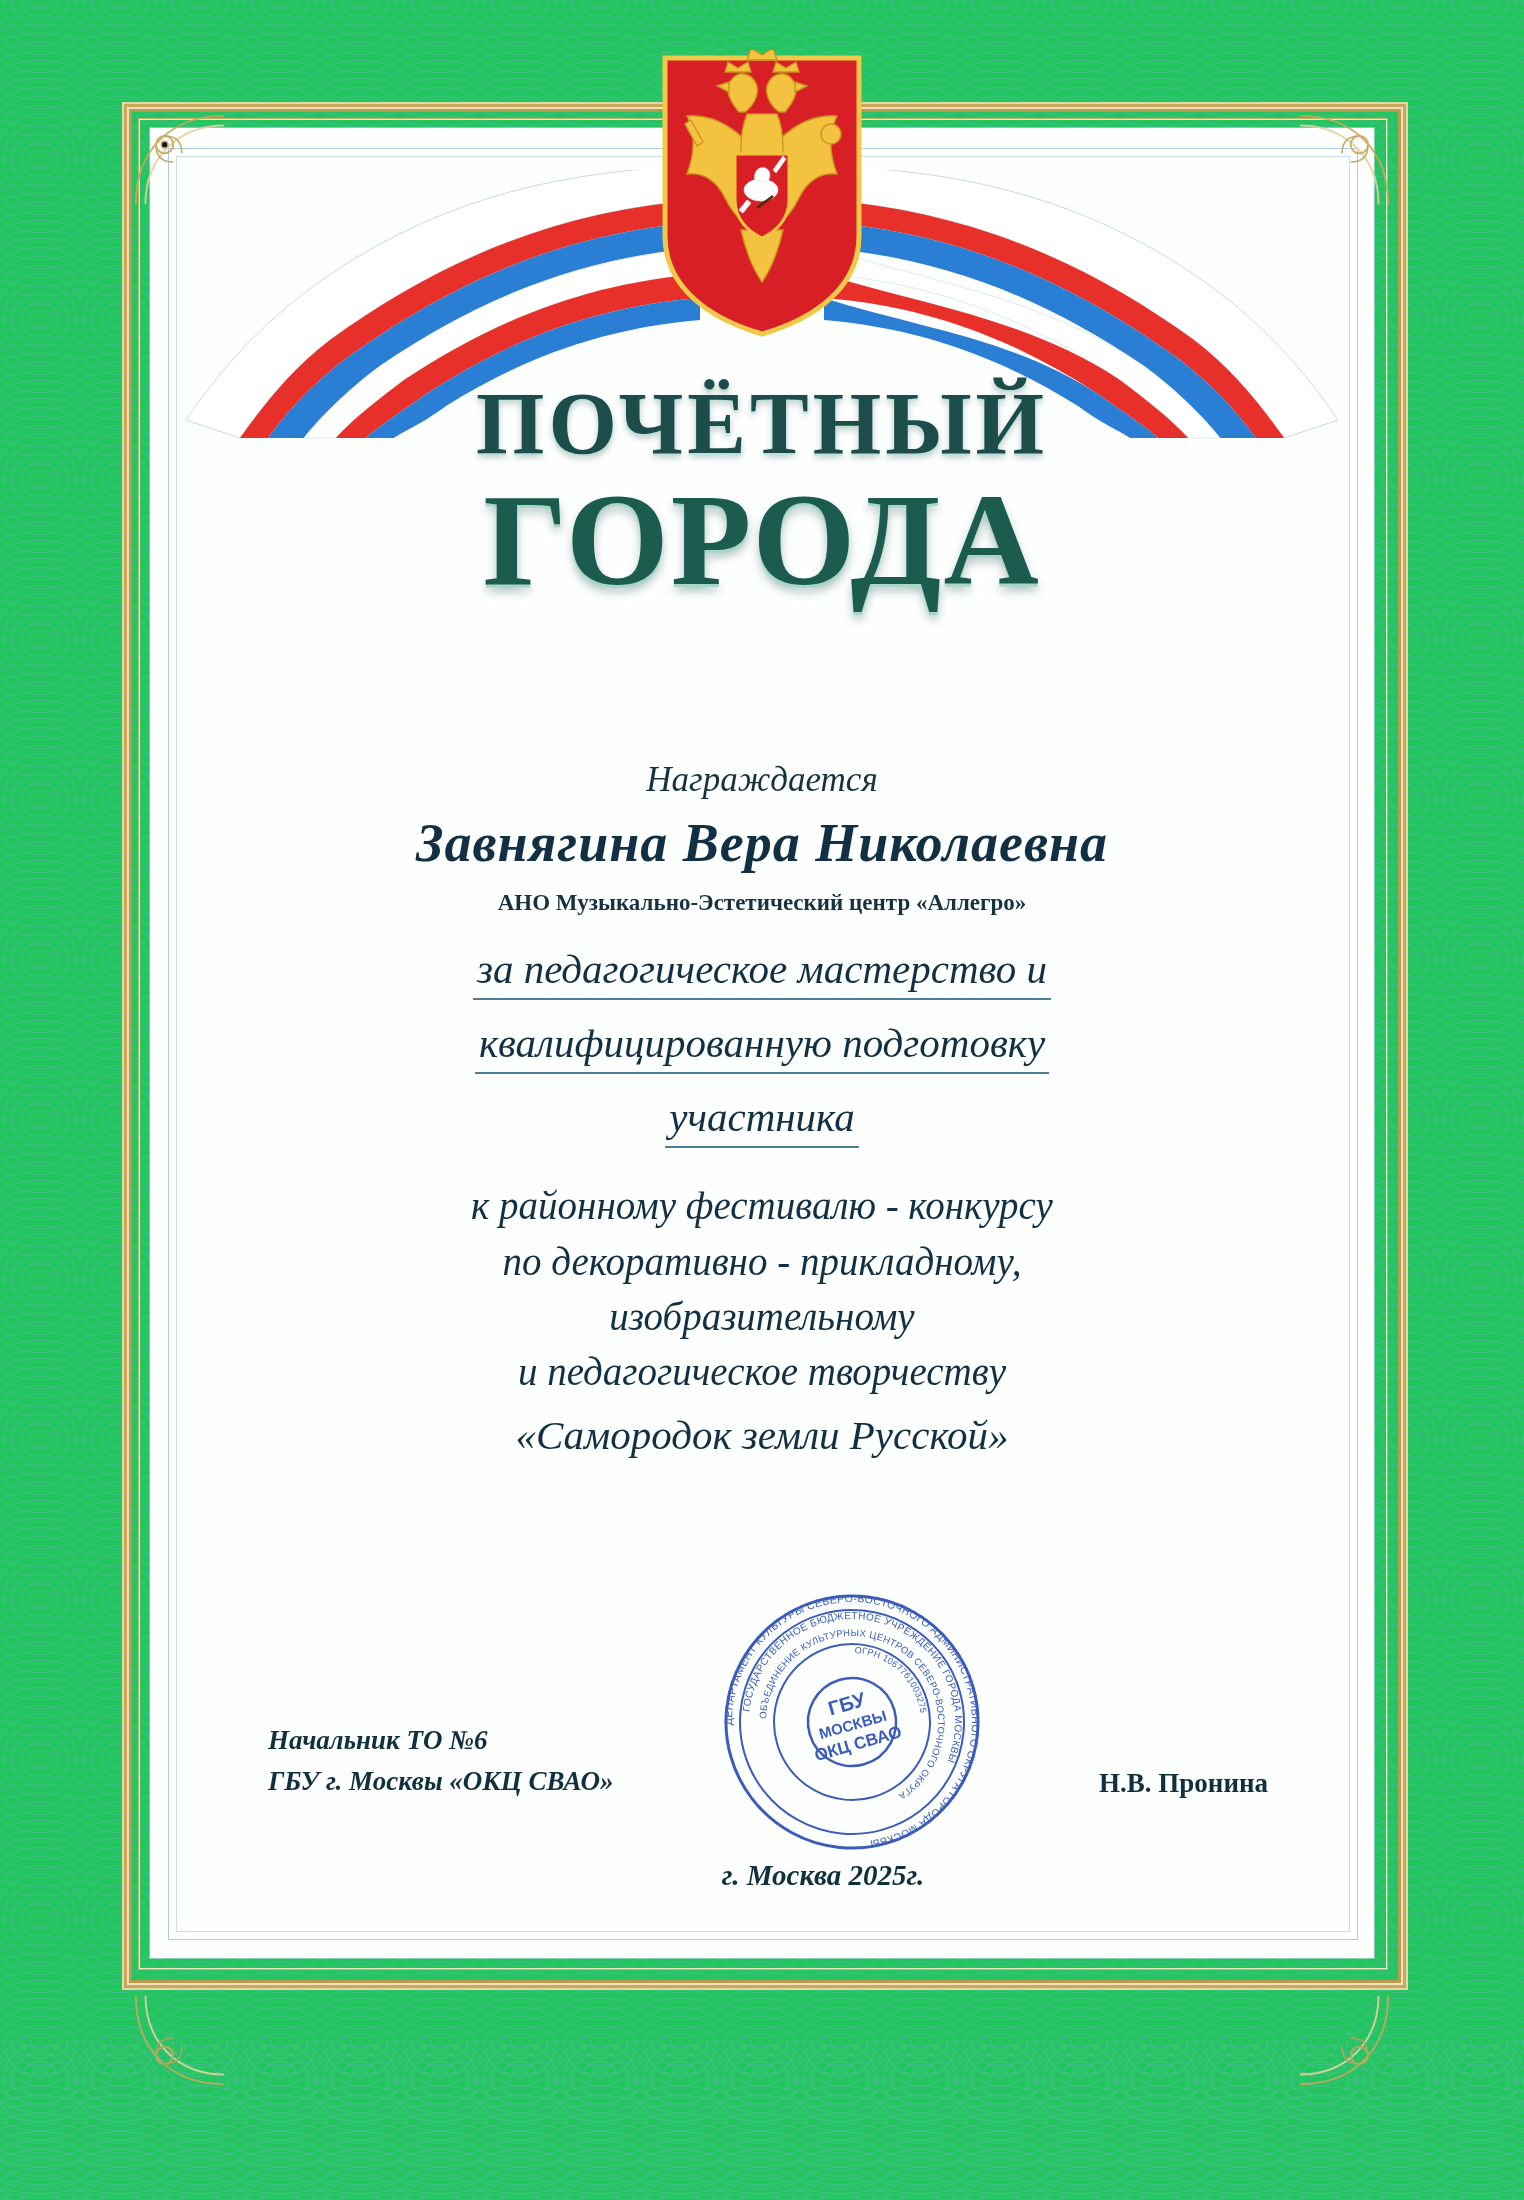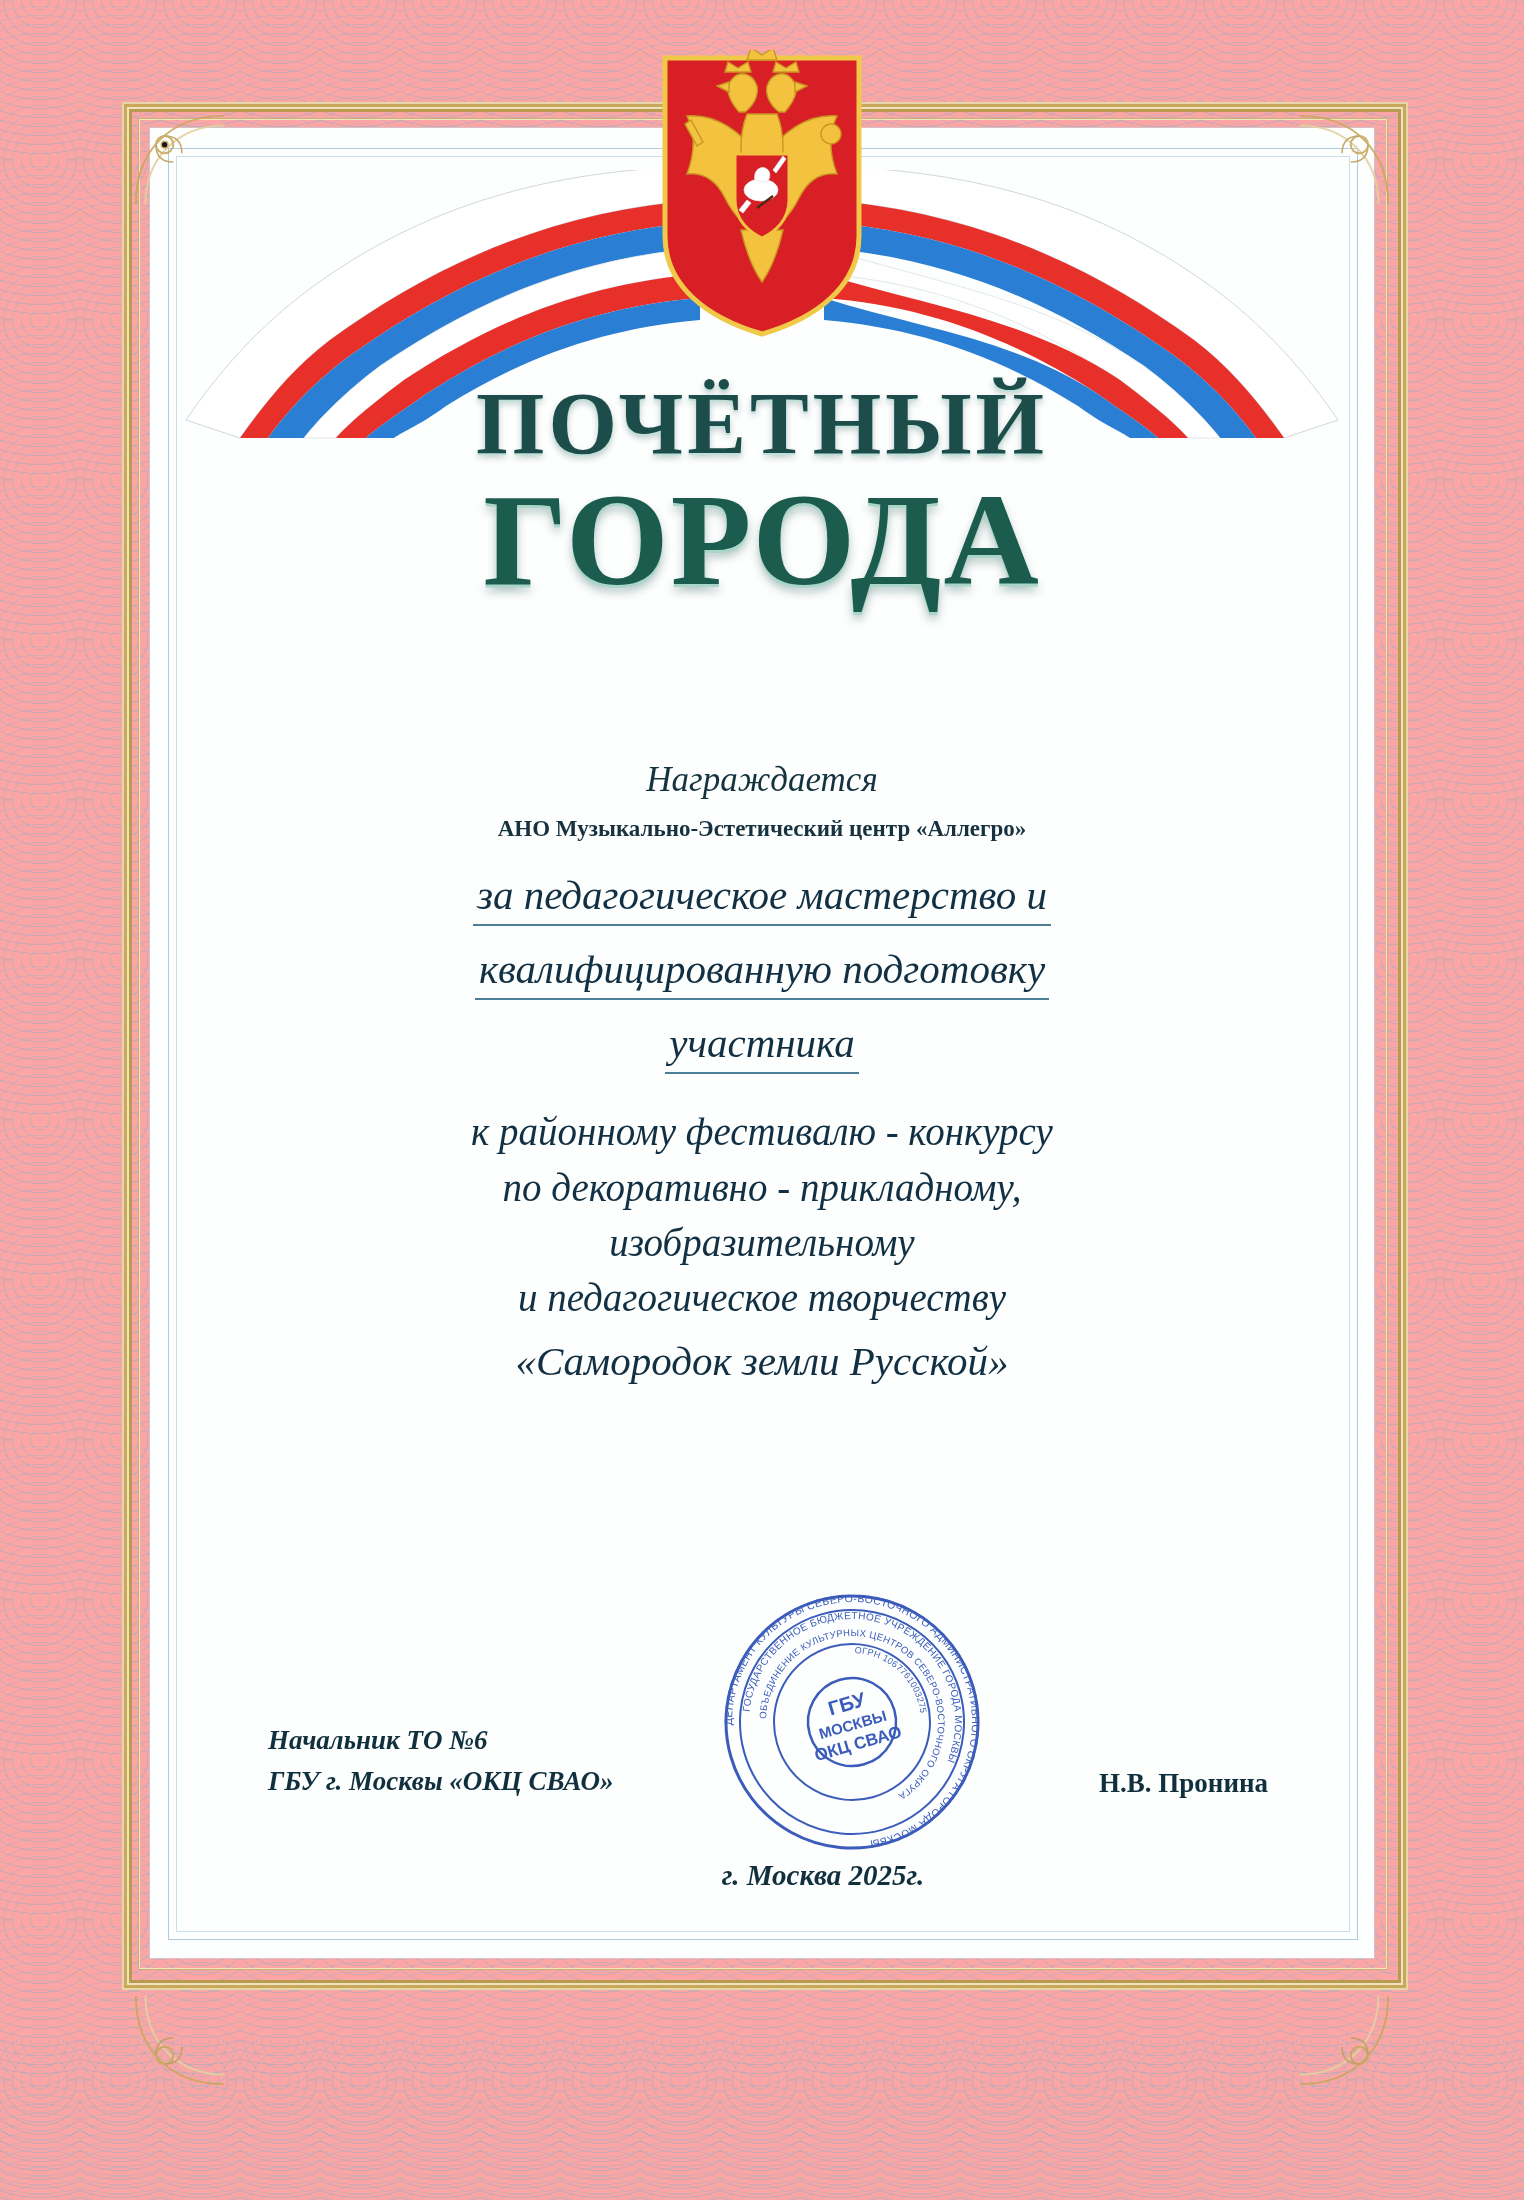--- a/index.html
+++ b/index.html
@@ -12,21 +12,21 @@
     height: 2200px;
     font-family: "Liberation Serif", serif;
     overflow: hidden;
   }
 
   
   .page {
     position: relative;
     width: 1524px;
     height: 2200px;
-    background: #fca5a5;
+    background: #22c55e;
     overflow: hidden;
   }
 
   
   .guilloche {
     position: absolute;
     inset: 0;
     background:
       radial-gradient(circle at 50% 0%, rgba(255,255,255,0) 0 0),
       repeating-radial-gradient(circle at 40px 0px, rgba(110,170,200,0.33) 0 1px, rgba(255,255,255,0) 1px 9px);
@@ -382,20 +382,21 @@
     </svg>
   </div>
 
   <div class="title-block">
     <div class="title-1">ПОЧЁТНЫЙ</div>
     <div class="title-2">ГОРОДА</div>
   </div>
 
   <div class="body">
     <div class="awarded">Награждается</div>
+    <div class="recipient">Завнягина Вера Николаевна</div>
     <div class="org">АНО Музыкально-Эстетический центр «Аллегро»</div>
 
     <div class="reason">
       <div class="row"><span class="line">за педагогическое мастерство и</span></div>
       <div class="row"><span class="line">квалифицированную подготовку</span></div>
       <div class="row"><span class="line">участника</span></div>
     </div>
 
     <div class="detail">
       <div class="line">к районному фестивалю - конкурсу</div>

